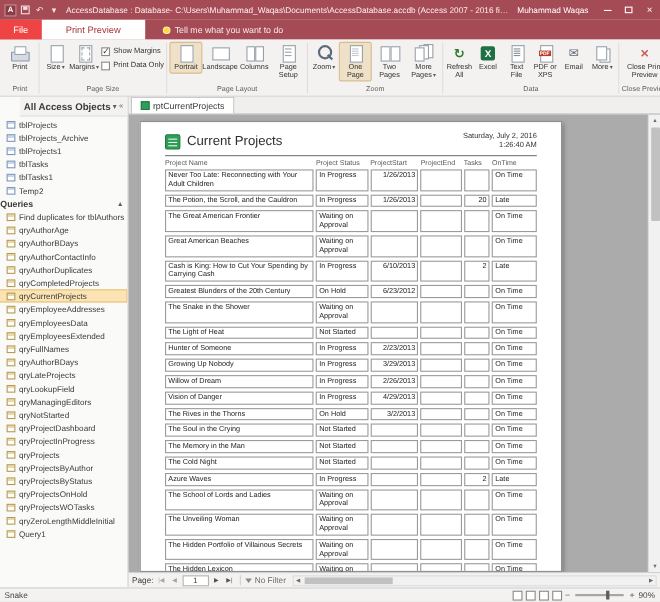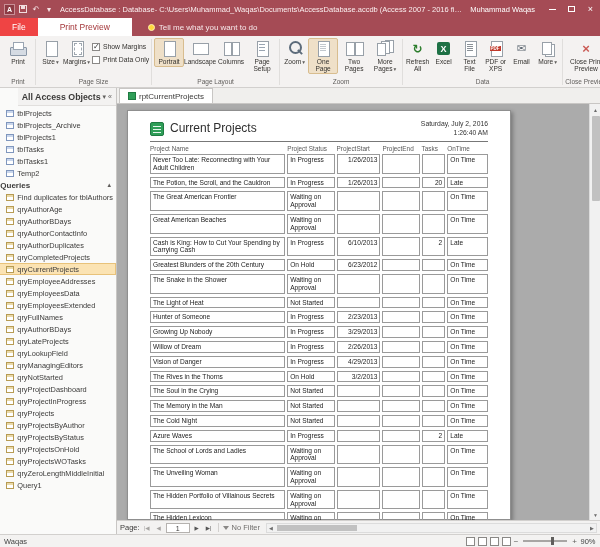--- a/index.html
+++ b/index.html
@@ -673,21 +673,21 @@
         <span class="hscroll">
           <span class="harrow left">◀</span>
           <span class="hthumb"></span>
           <span class="harrow right">▶</span>
         </span>
       </div>
     </div>
   </div>
 
   <div class="statusbar">
-    <span>Waqas</span>
+    <span>Snake</span>
     <span class="sbr">
       <span class="view-ic"></span>
       <span class="view-ic"></span>
       <span class="view-ic"></span>
       <span class="view-ic"></span>
       <span class="zoom-minus">−</span>
       <span class="zoom-slider">
           <span class="zoom-thumb"></span>
         </span>
       <span class="zoom-plus">+</span>

